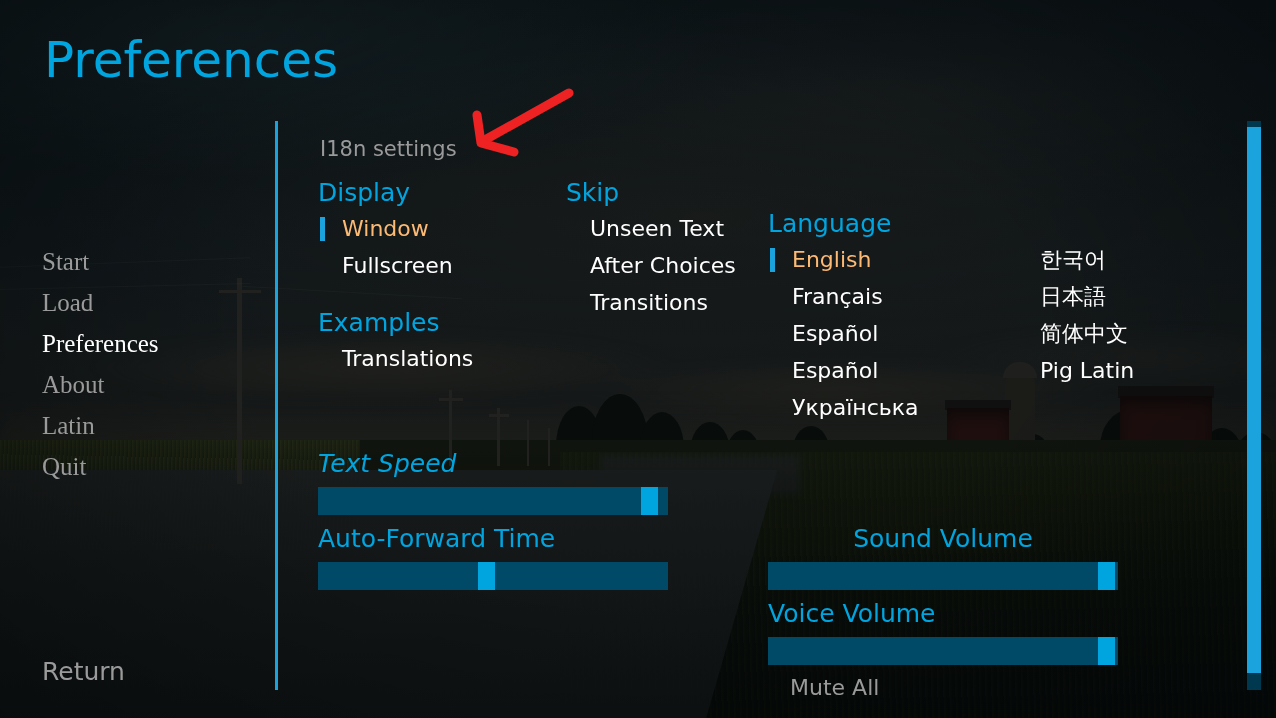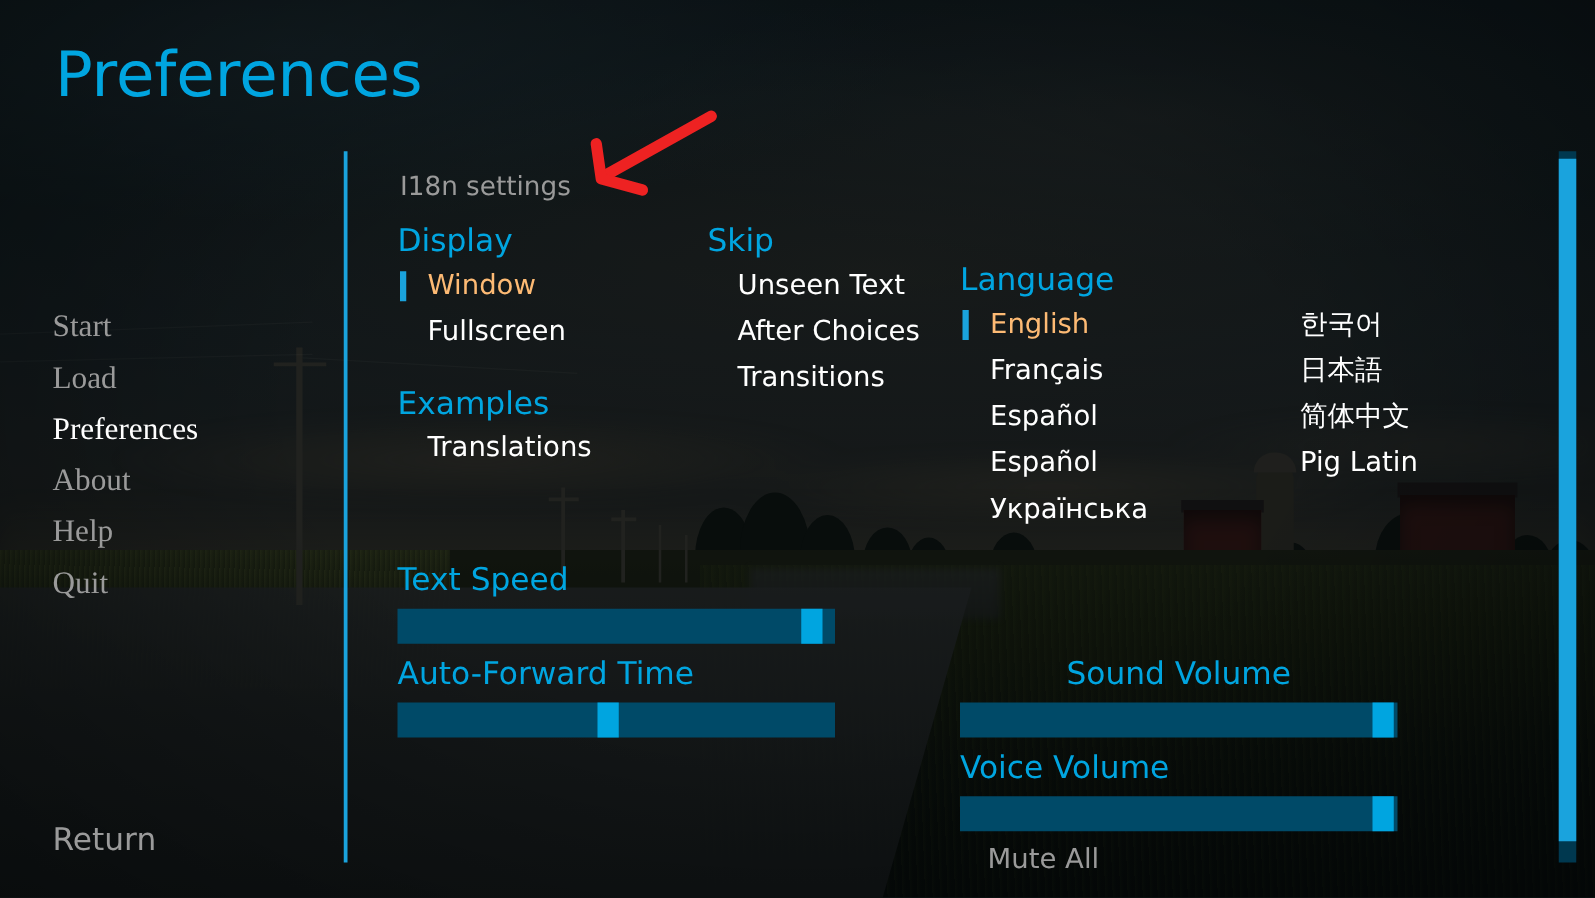--- a/index.html
+++ b/index.html
@@ -212,21 +212,21 @@
     background:#004a68;
     cursor:pointer;
   }
   .slider-thumb {
     position:absolute; top:0;
     width:17px; height:28px;
     background:#00a5e0;
     cursor:grab;
   }
 
-  #slider-text-speed    { left:318px; top:447px; }
+  #slider-text-speed    { left:318px; top:447px;font-style:italic; }
   #slider-auto-forward  { left:318px; top:522px; }
   #slider-music-volume  { left:768px; top:447px; }
   #slider-sound-volume  { left:768px; top:522px;text-align:center; }
   #slider-voice-volume  { left:768px; top:597px; }
 
   #mute-all-button {
     position:absolute; left:790px; top:673px;
     font-size:22px; line-height:30px;
     color:#9a9a9a;
     white-space:nowrap;
@@ -315,21 +315,21 @@
 
   <div class="ui">
 
     <div id="page-title">Preferences</div>
 
     <div class="navmenu">
       <div class="navitem">Start</div>
       <div class="navitem">Load</div>
       <div class="navitem selected">Preferences</div>
       <div class="navitem">About</div>
-      <div class="navitem">Help</div>
+      <div class="navitem">Latin</div>
       <div class="navitem">Quit</div>
     </div>
 
     <div id="return-button">Return</div>
 
     <div id="divider"></div>
 
     <div id="i18n-note">I18n settings</div>
 
     <div class="group" id="group-display">

